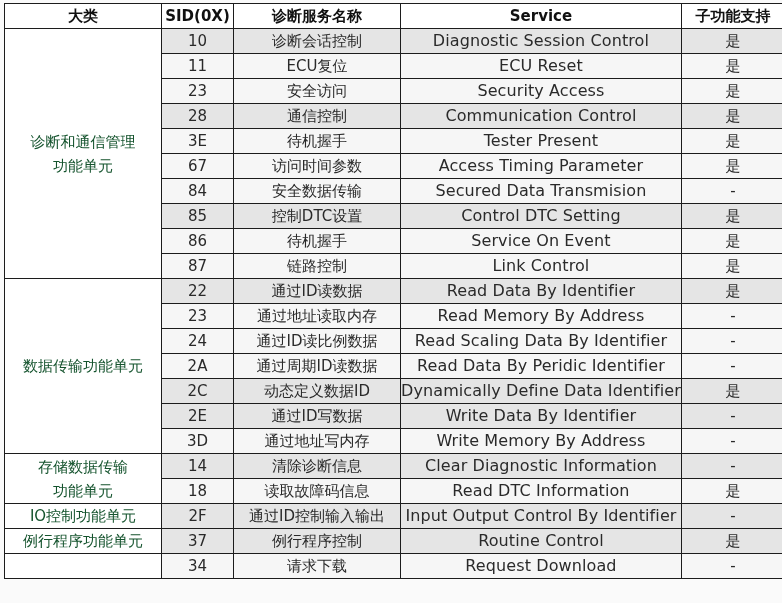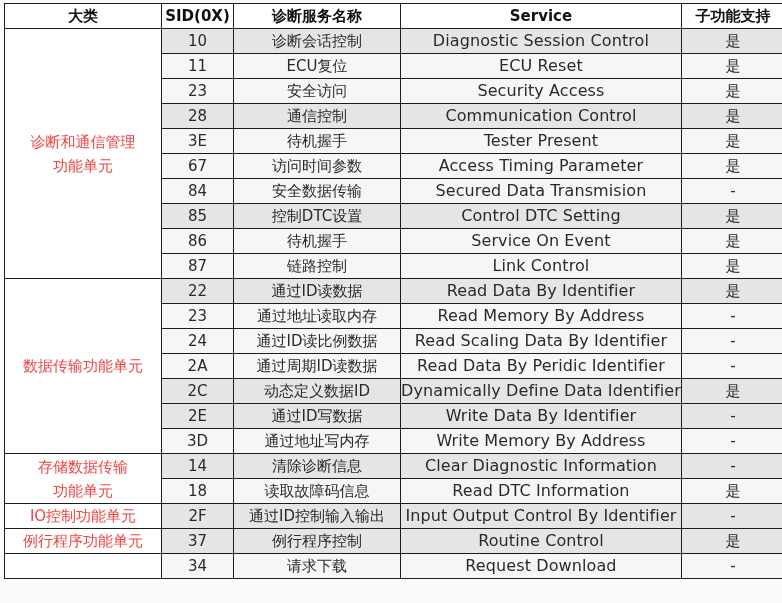--- a/index.html
+++ b/index.html
@@ -46,21 +46,21 @@
     col.c-cat { width: 157px; }
     col.c-sid { width: 72px; }
     col.c-name { width: 167px; }
     col.c-svc { width: 275px; }
     col.c-sub { width: 103px; }
     td.cat {
       background: #ffffff;
       line-height: 26px;
       white-space: normal;
       font-size: 15px;
-      color: #ef4444;
+      color: #14532d;
     }
     td.cell { background: #f6f6f6; }
     tr.shade td.cell { background: #e5e5e5; }
     td.svc { font-size: 16px; letter-spacing: 0.1px; }
     td.sub { font-size: 15px; }
     .cat-lines span { display: block; }
   </style>
 </head>
 <body>
 

